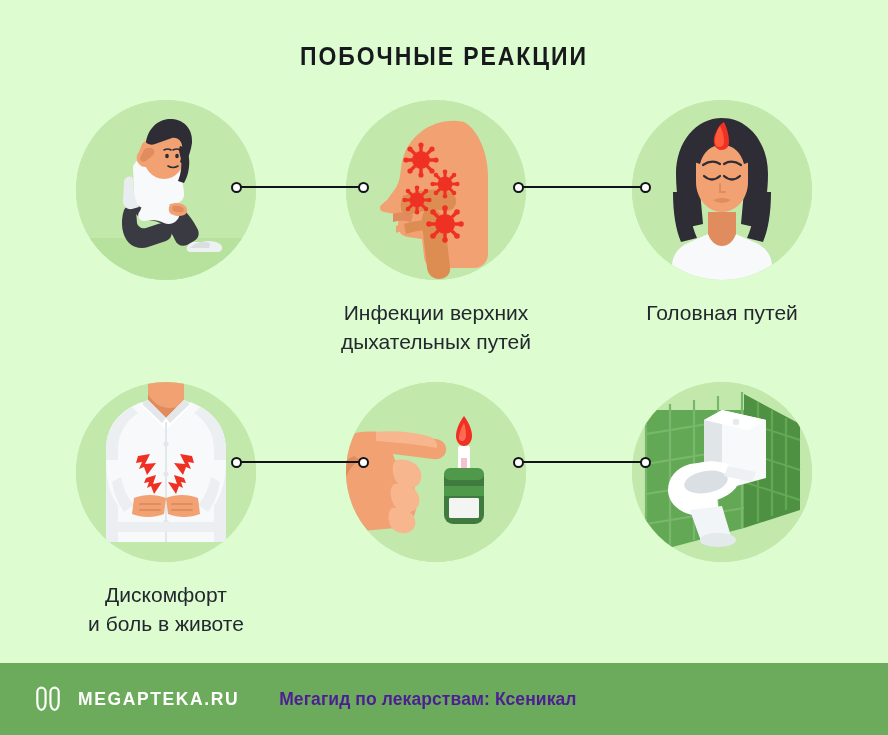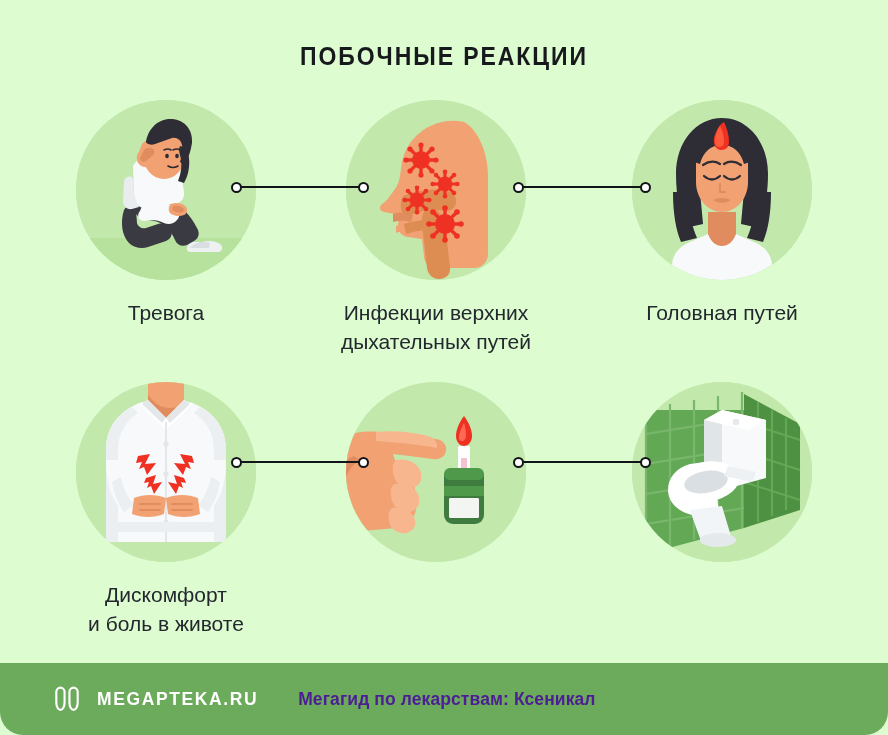--- a/index.html
+++ b/index.html
@@ -14,21 +14,20 @@
     overflow: hidden;
     position: relative;
   }
 
   .page {
     position: relative;
     width: 888px;
     height: 735px;
     background: #ddfcd0;
     overflow: hidden;
-    border-radius: 23px;
   }
 
   
   .title {
     position: absolute;
     top: 42px;
     left: 0;
     width: 888px;
     text-align: center;
     font-size: 25px;
@@ -114,21 +113,21 @@
   
   .footer {
     position: absolute;
     left: 0;
     bottom: 0;
     width: 888px;
     height: 72px;
     background: #6cab5b;
     display: flex;
     align-items: center;
-    padding-left: 52px;
+    padding-left: 33px;
     box-sizing: border-box;
   }
   .logo-mark { width: 30px; height: 30px; flex: 0 0 auto; }
   .logo-text {
     margin-left: 15px;
     color: #ffffff;
     font-size: 17.5px;
     font-weight: 700;
     letter-spacing: 1.6px;
     font-family: "Liberation Sans", sans-serif;
@@ -184,21 +183,20 @@
             <path d="M104 46c5 1 8 6 9 12 1 9-1 18-5 25l-6-2c3-7 4-15 3-22-1-5-3-9-1-13z" fill="#2e2c35"></path>
 
             <path d="M88 50q4-2 7 0" stroke="#2e2c35" stroke-width="1.6" fill="none" stroke-linecap="round"></path>
             <path d="M97 50q4-2 7 0" stroke="#2e2c35" stroke-width="1.6" fill="none" stroke-linecap="round"></path>
             <ellipse cx="91" cy="56" rx="1.8" ry="2.2" fill="#2e2c35"></ellipse>
             <ellipse cx="101" cy="56" rx="1.8" ry="2.2" fill="#2e2c35"></ellipse>
             <path d="M92 66q5 3 10 0" stroke="#2e2c35" stroke-width="1.6" fill="none" stroke-linecap="round"></path>
           </svg>
         </div>
       </div>
-      <div class="caption">Тревога</div>
     </div>
 
     <div class="item item-col-1">
       <div class="circle-wrap">
         <div class="circle">
           <svg class="art" viewBox="0 0 180 180">
             <rect x="0" y="0" width="180" height="180" fill="#c2e8ab"></rect>
 
             <path d="M118 22c-28-6-56 12-62 40-2 10-1 19-7 27l-8 11c-3 4-1 9 4 10l8 2-1 14c0 6 4 10 10 11l14 2 2 17c0 7 5 12 12 12h38c8 0 14-6 14-14V76c0-26-12-48-24-54z" fill="#f2a172"></path>
 

